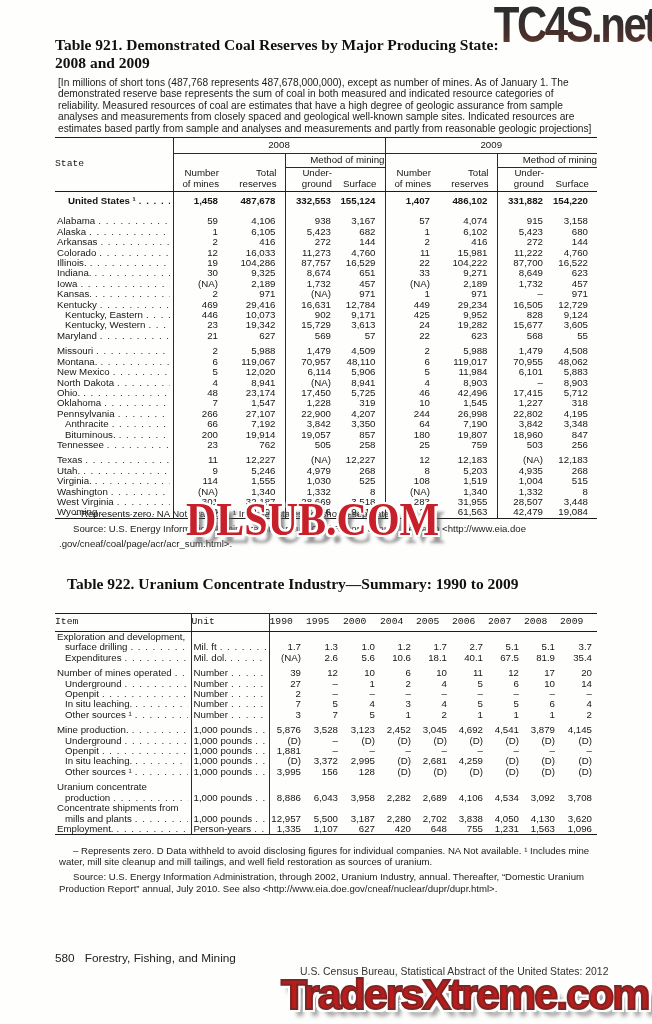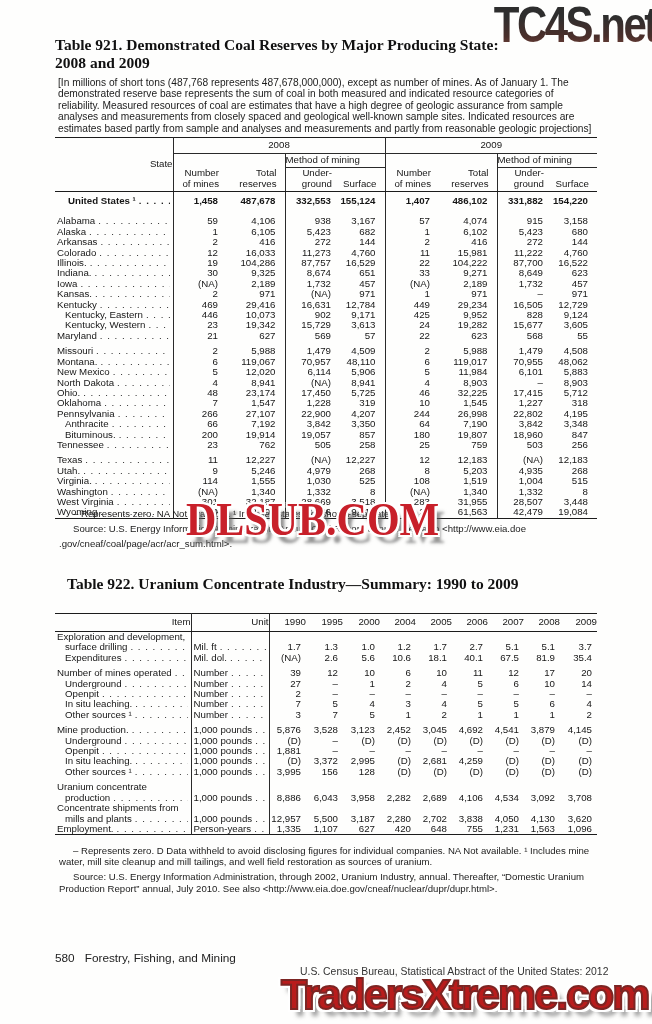--- a/index.html
+++ b/index.html
@@ -15,23 +15,23 @@
   table{border-collapse:collapse;table-layout:fixed;width:542px;}
   .dtable{position:absolute;left:55px;}
   th,td{padding:0;font-size:9.7px;font-weight:normal;vertical-align:bottom;color:#161616;}
   th{white-space:pre-line;line-height:10.5px;}
   td{line-height:10.4px;white-space:nowrap;}
   .t921{border-top:1.5px solid #1c1c1c;border-bottom:1px solid #1c1c1c;}
   .t922{border-top:1.5px solid #1c1c1c;border-bottom:1.5px solid #1c1c1c;}
   .bl{border-left:1px solid #2a2a2a;}
   .hb{border-bottom:1.5px solid #1c1c1c;}
   .ybar{border-bottom:1px solid #2a2a2a;text-align:center;vertical-align:middle;height:15px;}
-  .method{border-bottom:1px solid #2a2a2a;text-align:left;vertical-align:middle;height:13px;}
+  .method{border-bottom:1px solid #2a2a2a;text-align:right;vertical-align:middle;height:13px;}
   .hr{text-align:right;padding-right:8px;padding-bottom:2px;}
-  .hc{text-align:right;vertical-align:middle;}
+  .hc{text-align:left;vertical-align:middle;font-family:Liberation Mono, monospace;}
   .num{text-align:right;padding-right:9px;}
   .t922 .num{padding-right:5px;}
   .lblcell{padding-left:2px;padding-right:3px;overflow:hidden;}
   .lblwrap{display:flex;align-items:baseline;}
   .lbltext{white-space:nowrap;}
   .dots{flex:1;overflow:hidden;white-space:nowrap;margin-left:3px;color:#1e1e1e;}
   .dots::after{content:" . . . . . . . . . . . . . . . . . . . . . . . . . . . . . . . .";letter-spacing:1px;}
   .ind1{padding-left:10px;}
   .ind2{padding-left:13px;}
   tr.total td{font-weight:bold;padding-top:4px;padding-bottom:5px;}
@@ -418,21 +418,21 @@
             <div class="lblwrap">
               <span class="lbltext">Ohio.</span>
               <span class="dots"></span>
             </div>
           </td>
           <td class="num bl">48</td>
           <td class="num">23,174</td>
           <td class="num bl">17,450</td>
           <td class="num">5,725</td>
           <td class="num bl">46</td>
-          <td class="num">32,225</td>
+          <td class="num">42,496</td>
           <td class="num bl">17,415</td>
           <td class="num">5,712</td>
         </tr>
         <tr>
           <td class="lblcell">
             <div class="lblwrap">
               <span class="lbltext">Oklahoma</span>
               <span class="dots"></span>
             </div>
           </td>

